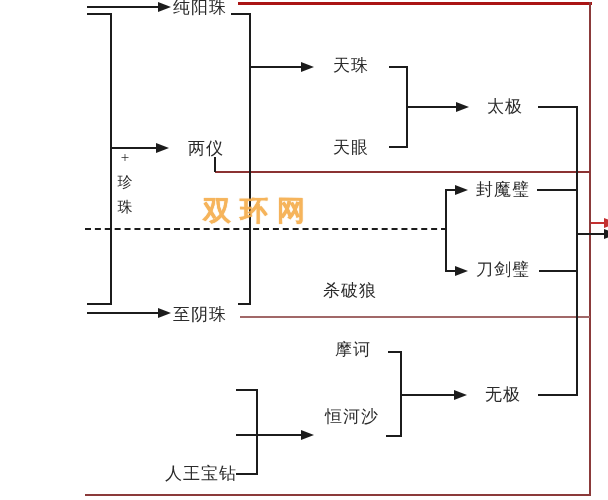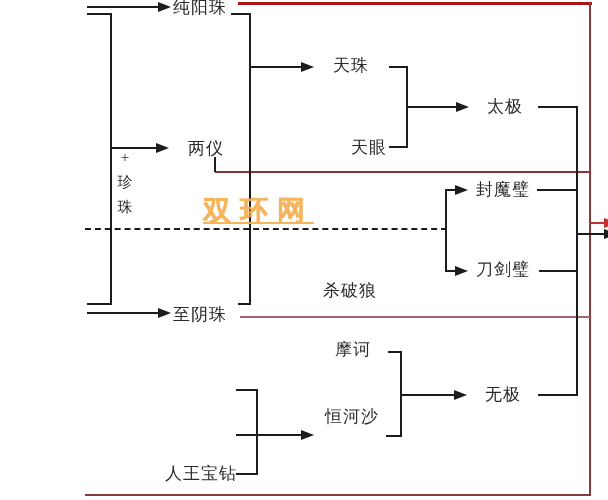--- a/index.html
+++ b/index.html
@@ -20,21 +20,21 @@
   .frame{position:absolute;background:var(--frame_maroon,#8b3a3a);}
   .rline1{position:absolute;background:var(--liangyi_line,#8b3232);}
   .rline2{position:absolute;background:var(--zhiyin_line,#a16868);}
   .rexit{position:absolute;background:var(--exit_arrow_red,#c43030);}
   .lbl{position:absolute;font-size:17px;line-height:18px;letter-spacing:1px;
        color:var(--text,#2b2b2b);white-space:nowrap;}
   .vlbl{position:absolute;width:26px;font-size:15px;line-height:25px;text-align:center;
        color:var(--text,#2b2b2b);white-space:pre-line;}
   .wm{position:absolute;font-family:"Liberation Sans","DejaVu Sans",sans-serif;
       font-weight:bold;font-size:28px;letter-spacing:9px;line-height:30px;
-      color:var(--watermark_orange,#f6ae4e);opacity:.92;text-shadow:0 0 1px #e89a2a;text-decoration:underline;}
+      color:var(--watermark_orange,#f6ae4e);opacity:.92;text-shadow:0 0 1px #e89a2a;}
 </style>
 </head>
 <body>
 
 <div class="canvas">
 
   <div class="frame-top" style="left:228px;top:2px;width:354px;height:3px"></div>
   <div class="frame" style="left:579px;top:2px;width:2px;height:494px"></div>
   <div class="frame" style="left:75px;top:494px;width:506px;height:2px"></div>
 
@@ -96,21 +96,21 @@
   <div class="ln h" style="left:226px;top:434px;width:66px"></div>
   <div class="ah" style="left:291px;top:430px"></div>
 
   <div class="lbl" style="left:163px;top:-1px">纯阳珠</div>
   <div class="lbl" style="left:178px;top:140px">两仪</div>
   <div class="vlbl" style="left:102px;top:145px">+
 珍
 珠</div>
   <div class="lbl" style="left:163px;top:306px">至阴珠</div>
   <div class="lbl" style="left:323px;top:57px">天珠</div>
-  <div class="lbl" style="left:341px;top:139px">天眼</div>
+  <div class="lbl" style="left:323px;top:139px">天眼</div>
   <div class="lbl" style="left:477px;top:98px">太极</div>
   <div class="lbl" style="left:466px;top:181px">封魔璧</div>
   <div class="lbl" style="left:466px;top:261px">刀剑璧</div>
   <div class="lbl" style="left:313px;top:282px">杀破狼</div>
   <div class="lbl" style="left:325px;top:341px">摩诃</div>
   <div class="lbl" style="left:315px;top:408px">恒河沙</div>
   <div class="lbl" style="left:475px;top:386px">无极</div>
   <div class="lbl" style="left:155px;top:465px">人王宝钻</div>
 
   <div class="wm" style="left:193px;top:196px">双环网</div>

